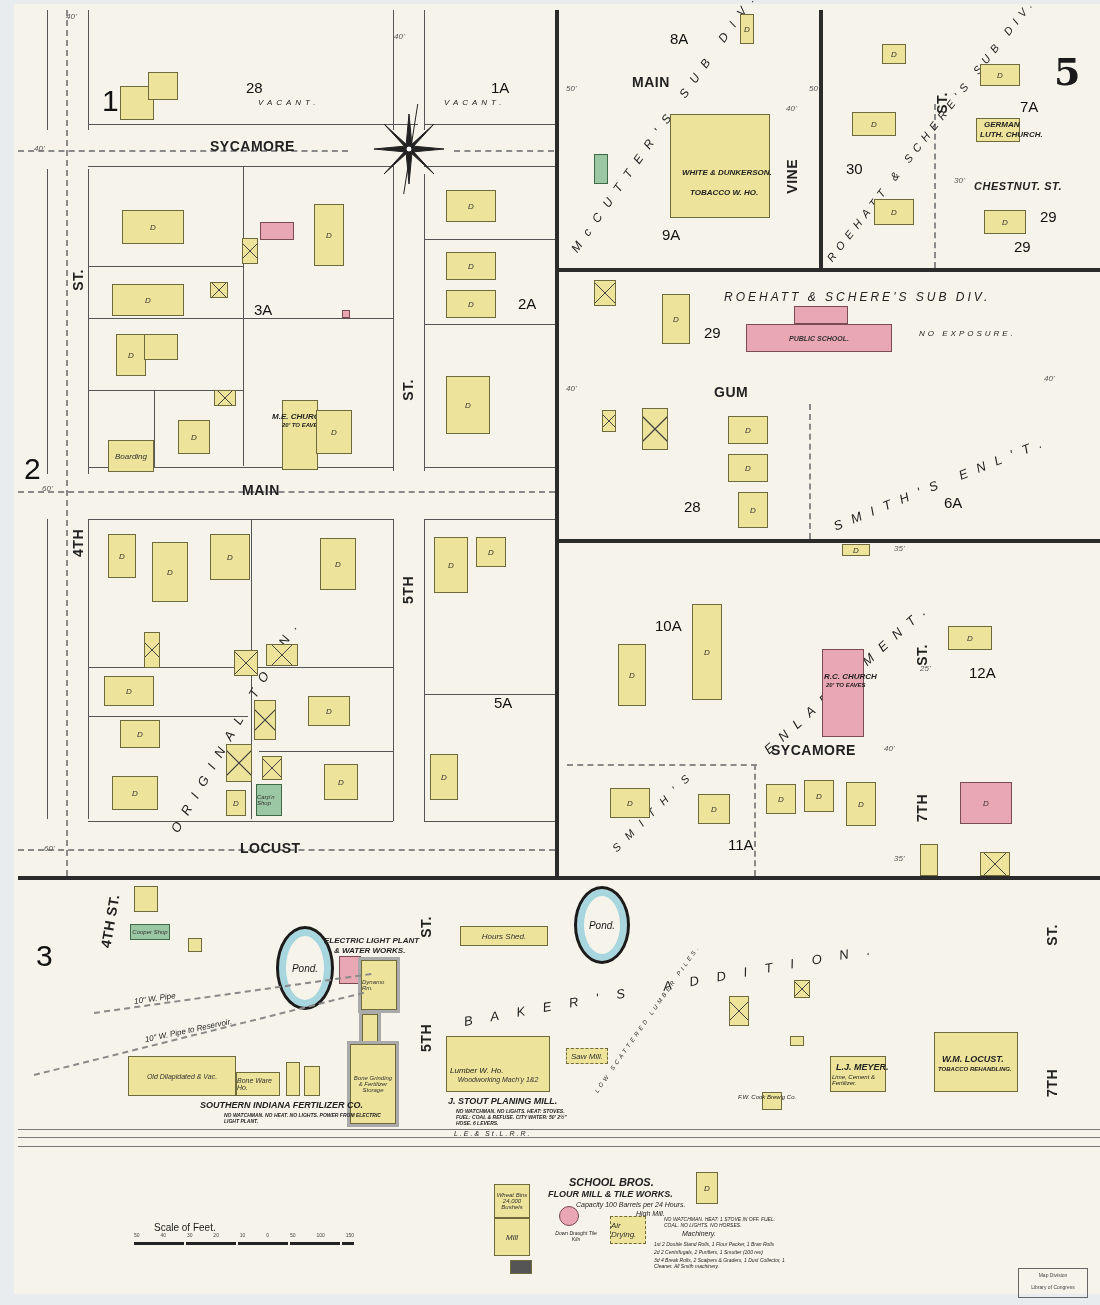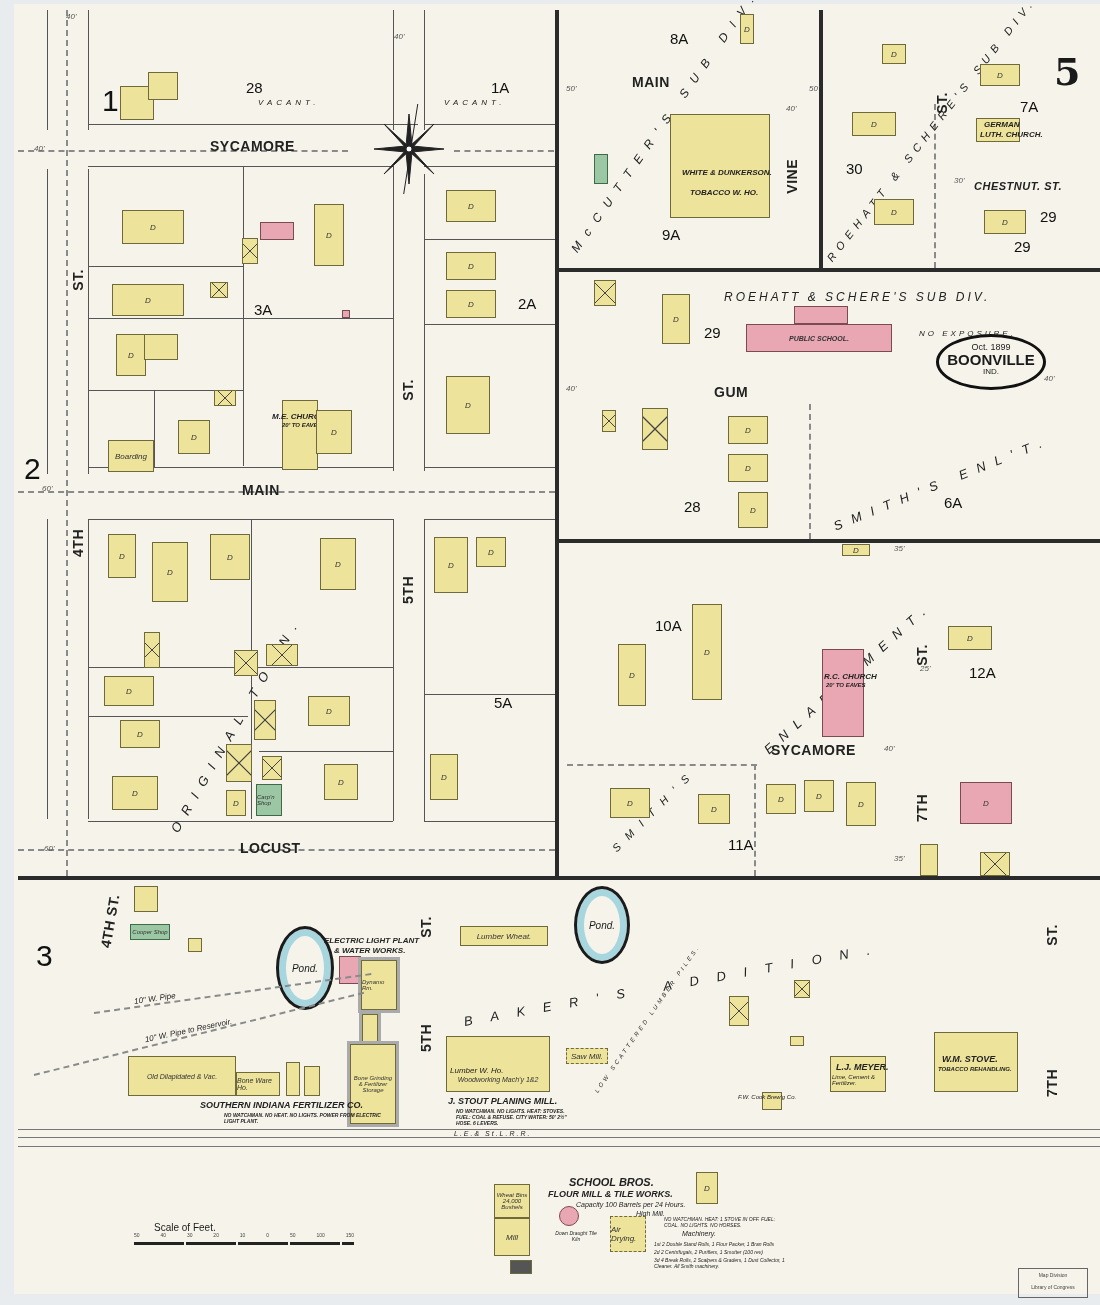--- a/index.html
+++ b/index.html
@@ -151,25 +151,20 @@
       <polygon points="70,20 46,42 45,45 48,44"></polygon>
       <polygon points="20,70 44,48 45,45 42,46"></polygon>
       <polygon points="70,70 46,48 45,45 48,46"></polygon>
       <line x1="60" y1="-40" x2="35" y2="120" stroke-width="1"></line>
       <circle cx="45" cy="45" r="3" fill="#fff"></circle>
     </g>
   </svg>
 
   <div id="page-number">5</div>
 
-  <div id="cartouche">
-    <div style="font-size:9px;margin-top:5px">Oct. 1899</div>
-    <div style="font-size:15px;font-weight:bold;line-height:15px">BOONVILLE</div>
-    <div style="font-size:8px">IND.</div>
-  </div>
 
   <div class="bld" style="left:106px;top:82px;width:34px;height:34px"></div>
   <div class="bld" style="left:134px;top:68px;width:30px;height:28px"></div>
   <div class="bld" style="left:108px;top:206px;width:62px;height:34px">D</div>
   <div class="bld brick" style="left:246px;top:218px;width:34px;height:18px"></div>
   <div class="bld stable" style="left:228px;top:234px;width:16px;height:26px"></div>
   <div class="bld" style="left:300px;top:200px;width:30px;height:62px">D</div>
   <div class="bld" style="left:98px;top:280px;width:72px;height:32px">D</div>
   <div class="bld stable" style="left:196px;top:278px;width:18px;height:16px"></div>
   <div class="bld" style="left:102px;top:330px;width:30px;height:42px">D</div>
@@ -285,63 +280,63 @@
   <div class="bld" style="left:272px;top:1058px;width:14px;height:34px"></div>
   <div class="bld" style="left:290px;top:1062px;width:16px;height:30px"></div>
   <div class="label-sm" style="left:186px;top:1096px;font-size:9px">SOUTHERN INDIANA FERTILIZER CO.</div>
   <div class="label-sm" style="left:210px;top:1108px;font-size:5px;width:170px;white-space:normal">NO WATCHMAN. NO HEAT. NO LIGHTS. POWER FROM ELECTRIC LIGHT PLANT.</div>
   <div class="label-sm" style="left:120px;top:990px;transform:rotate(-8deg);font-weight:normal">10" W. Pipe</div>
   <div class="label-sm" style="left:130px;top:1022px;transform:rotate(-12deg);font-weight:normal">10" W. Pipe to Reservoir.</div>
   <div class="pipe-h" style="left:80px;top:1008px;width:280px;transform:rotate(-8deg);transform-origin:left"></div>
   <div class="pipe-h" style="left:20px;top:1070px;width:340px;transform:rotate(-14deg);transform-origin:left"></div>
 
   <div class="bld" style="left:446px;top:922px;width:88px;height:20px">
-      <span>Lumber Wheat.</span>
+      <span>Hours Shed.</span>
     </div>
   <div class="bld" style="left:432px;top:1032px;width:104px;height:56px">
       <span style="font-size:7px;margin-top:30px">Woodworking Mach'y 1&amp;2</span>
     </div>
   <div class="label-sm" style="left:436px;top:1062px;font-weight:normal">Lumber W. Ho.</div>
   <div class="bld" style="left:552px;top:1044px;width:42px;height:16px;border-style:dashed">
       <span>Saw Mill.</span>
     </div>
   <div class="label-sm" style="left:434px;top:1092px;font-size:9px">J. STOUT PLANING MILL.</div>
   <div class="label-sm" style="left:442px;top:1104px;font-size:5px;width:120px;white-space:normal">NO WATCHMAN. NO LIGHTS. HEAT: STOVES. FUEL: COAL &amp; REFUSE. CITY WATER: 50' 2½" HOSE. 6 LEVERS.</div>
   <div class="label-sm" style="left:582px;top:1085px;transform:rotate(-55deg);transform-origin:left;font-weight:normal;letter-spacing:3px;font-size:6px">LOW SCATTERED LUMBER PILES.</div>
   <div class="bld stable" style="left:715px;top:992px;width:20px;height:30px"></div>
   <div class="bld stable" style="left:780px;top:976px;width:16px;height:18px"></div>
   <div class="bld" style="left:776px;top:1032px;width:14px;height:10px"></div>
   <div class="bld" style="left:748px;top:1088px;width:20px;height:18px"></div>
   <div class="label-sm" style="left:724px;top:1090px;font-weight:normal;font-size:6px">F.W. Cook Brew'g Co.</div>
   <div class="bld" style="left:816px;top:1052px;width:56px;height:36px"></div>
   <div class="label-sm" style="left:822px;top:1058px;font-size:9px">L.J. MEYER.</div>
   <div class="label-sm" style="left:818px;top:1070px;font-size:6px;font-weight:normal;width:52px;white-space:normal">Lime, Cement &amp; Fertilizer.</div>
   <div class="bld" style="left:920px;top:1028px;width:84px;height:60px"></div>
-  <div class="label-sm" style="left:928px;top:1050px;font-size:9px">W.M. STOVE.</div>
+  <div class="label-sm" style="left:928px;top:1050px;font-size:9px">W.M. LOCUST.</div>
   <div class="label-sm" style="left:924px;top:1062px;font-size:6px">TOBACCO REHANDLING.</div>
 
   <div class="rail" style="left:4px;top:1125px;width:1082px"></div>
   <div class="rail" style="left:4px;top:1133px;width:1082px"></div>
   <div class="rail" style="left:4px;top:1142px;width:1082px"></div>
   <div class="label-sm" style="left:440px;top:1126px;font-weight:normal;font-size:7px;letter-spacing:2px">L.E.&amp; St.L.R.R.</div>
 
   <div class="label-sm" style="left:555px;top:1172px;font-size:11px">SCHOOL BROS.</div>
   <div class="label-sm" style="left:534px;top:1185px;font-size:9px">FLOUR MILL &amp; TILE WORKS.</div>
   <div class="label-sm" style="left:562px;top:1197px;font-size:7px;font-weight:normal">Capacity 100 Barrels per 24 Hours.</div>
   <div class="label-sm" style="left:622px;top:1206px;font-size:7px;font-weight:normal">High Mill.</div>
   <div class="bld" style="left:480px;top:1180px;width:36px;height:34px">
       <span style="font-size:6px;text-align:center">Wheat Bins 24,000 Bushels</span>
     </div>
   <div class="bld" style="left:480px;top:1214px;width:36px;height:38px">
       <span>Mill</span>
     </div>
   <div class="bld" style="left:496px;top:1256px;width:22px;height:14px;background:#555"></div>
   <div class="bld brick" style="left:545px;top:1202px;width:20px;height:20px;border-radius:50%"></div>
   <div class="label-sm" style="left:540px;top:1226px;font-size:5px;font-weight:normal;width:44px;white-space:normal;text-align:center">Down Draught Tile Kiln</div>
-  <div class="bld" style="left:596px;top:1212px;width:36px;height:36px;border-style:dashed">
+  <div class="bld" style="left:596px;top:1212px;width:36px;height:28px;border-style:dashed">
       <span>Air Drying.</span>
     </div>
   <div class="bld" style="left:682px;top:1168px;width:22px;height:32px">D</div>
   <div class="label-sm" style="left:650px;top:1212px;font-size:5px;font-weight:normal;width:120px;white-space:normal">NO WATCHMAN. HEAT: 1 STOVE IN OFF. FUEL: COAL. NO LIGHTS. NO HORSES.</div>
   <div class="label-sm" style="left:668px;top:1226px;font-size:7px;font-weight:normal">Machinery.</div>
   <div class="label-sm" style="left:640px;top:1237px;font-size:5px;font-weight:normal">1st 2 Double Stand Rolls, 1 Flour Packer, 1 Bran Rolls</div>
   <div class="label-sm" style="left:640px;top:1245px;font-size:5px;font-weight:normal">2d 2 Centrifugals, 2 Purifiers, 1 Smutter (100 rev)</div>
   <div class="label-sm" style="left:640px;top:1253px;font-size:5px;font-weight:normal;width:140px;white-space:normal">3d 4 Break Rolls, 2 Scalpers &amp; Graders, 1 Dust Collector, 1 Cleaner. All Smith machinery.</div>
 
   <div class="num" style="left:52px;top:8px">40'</div>

